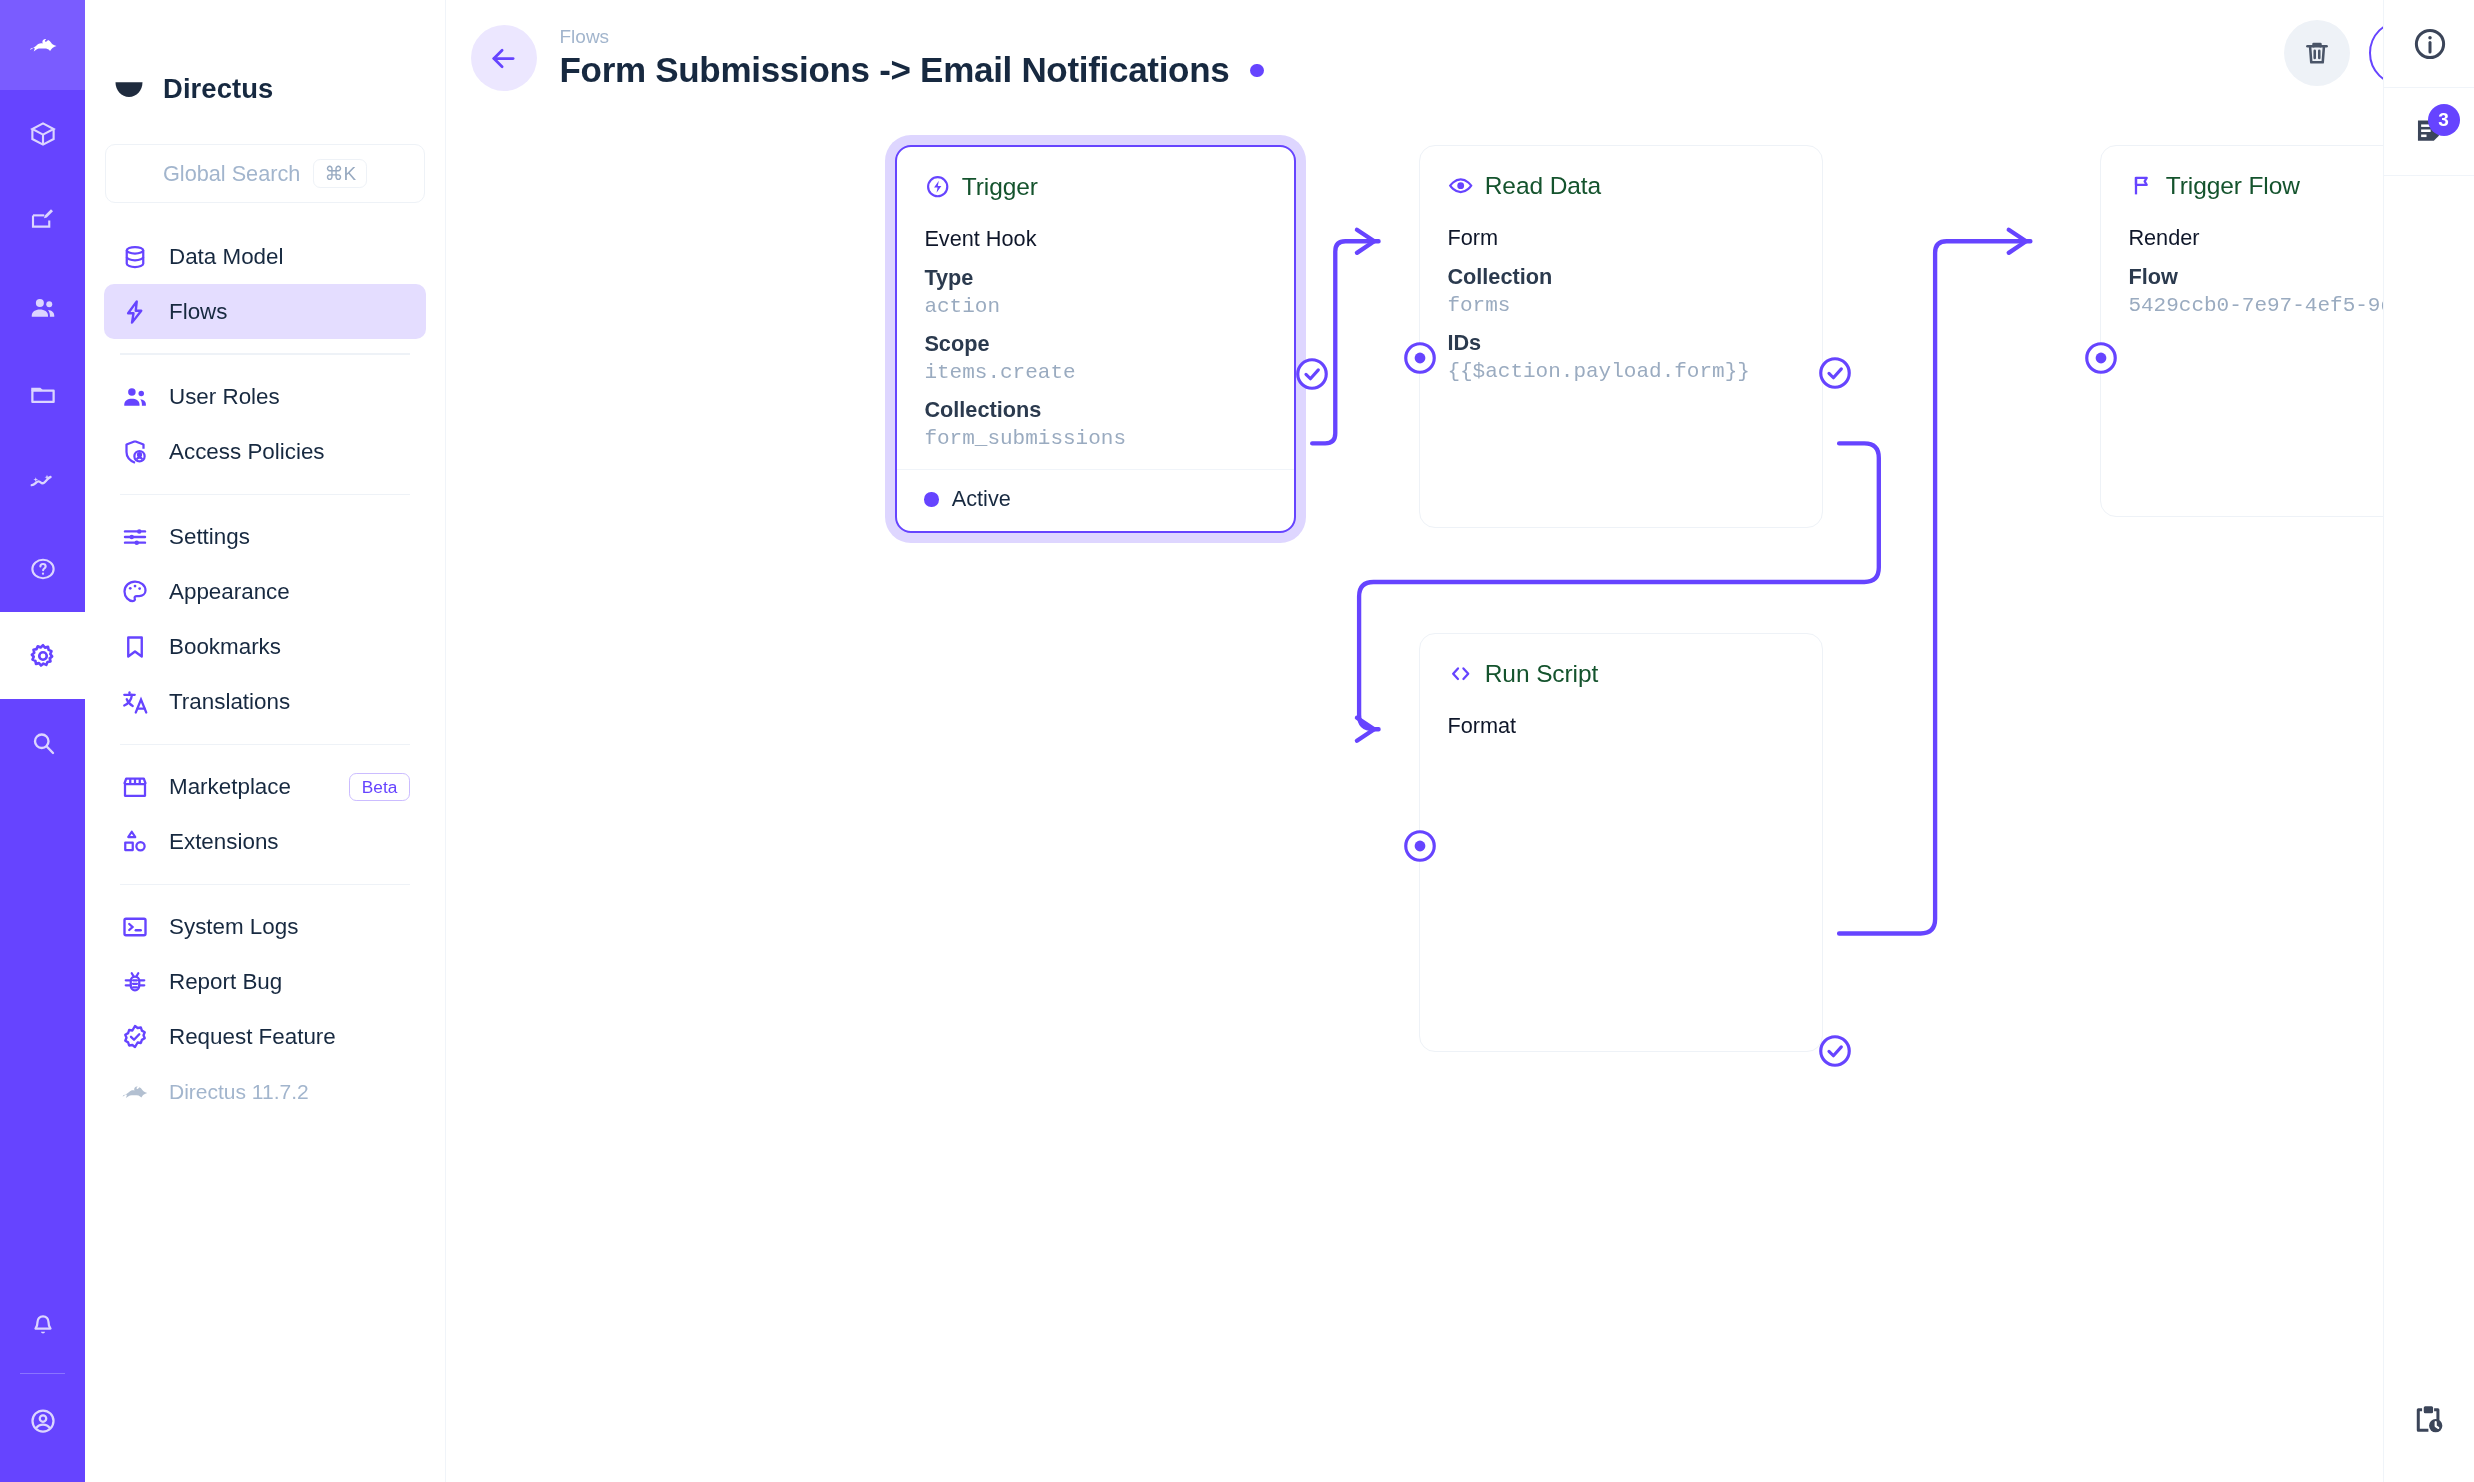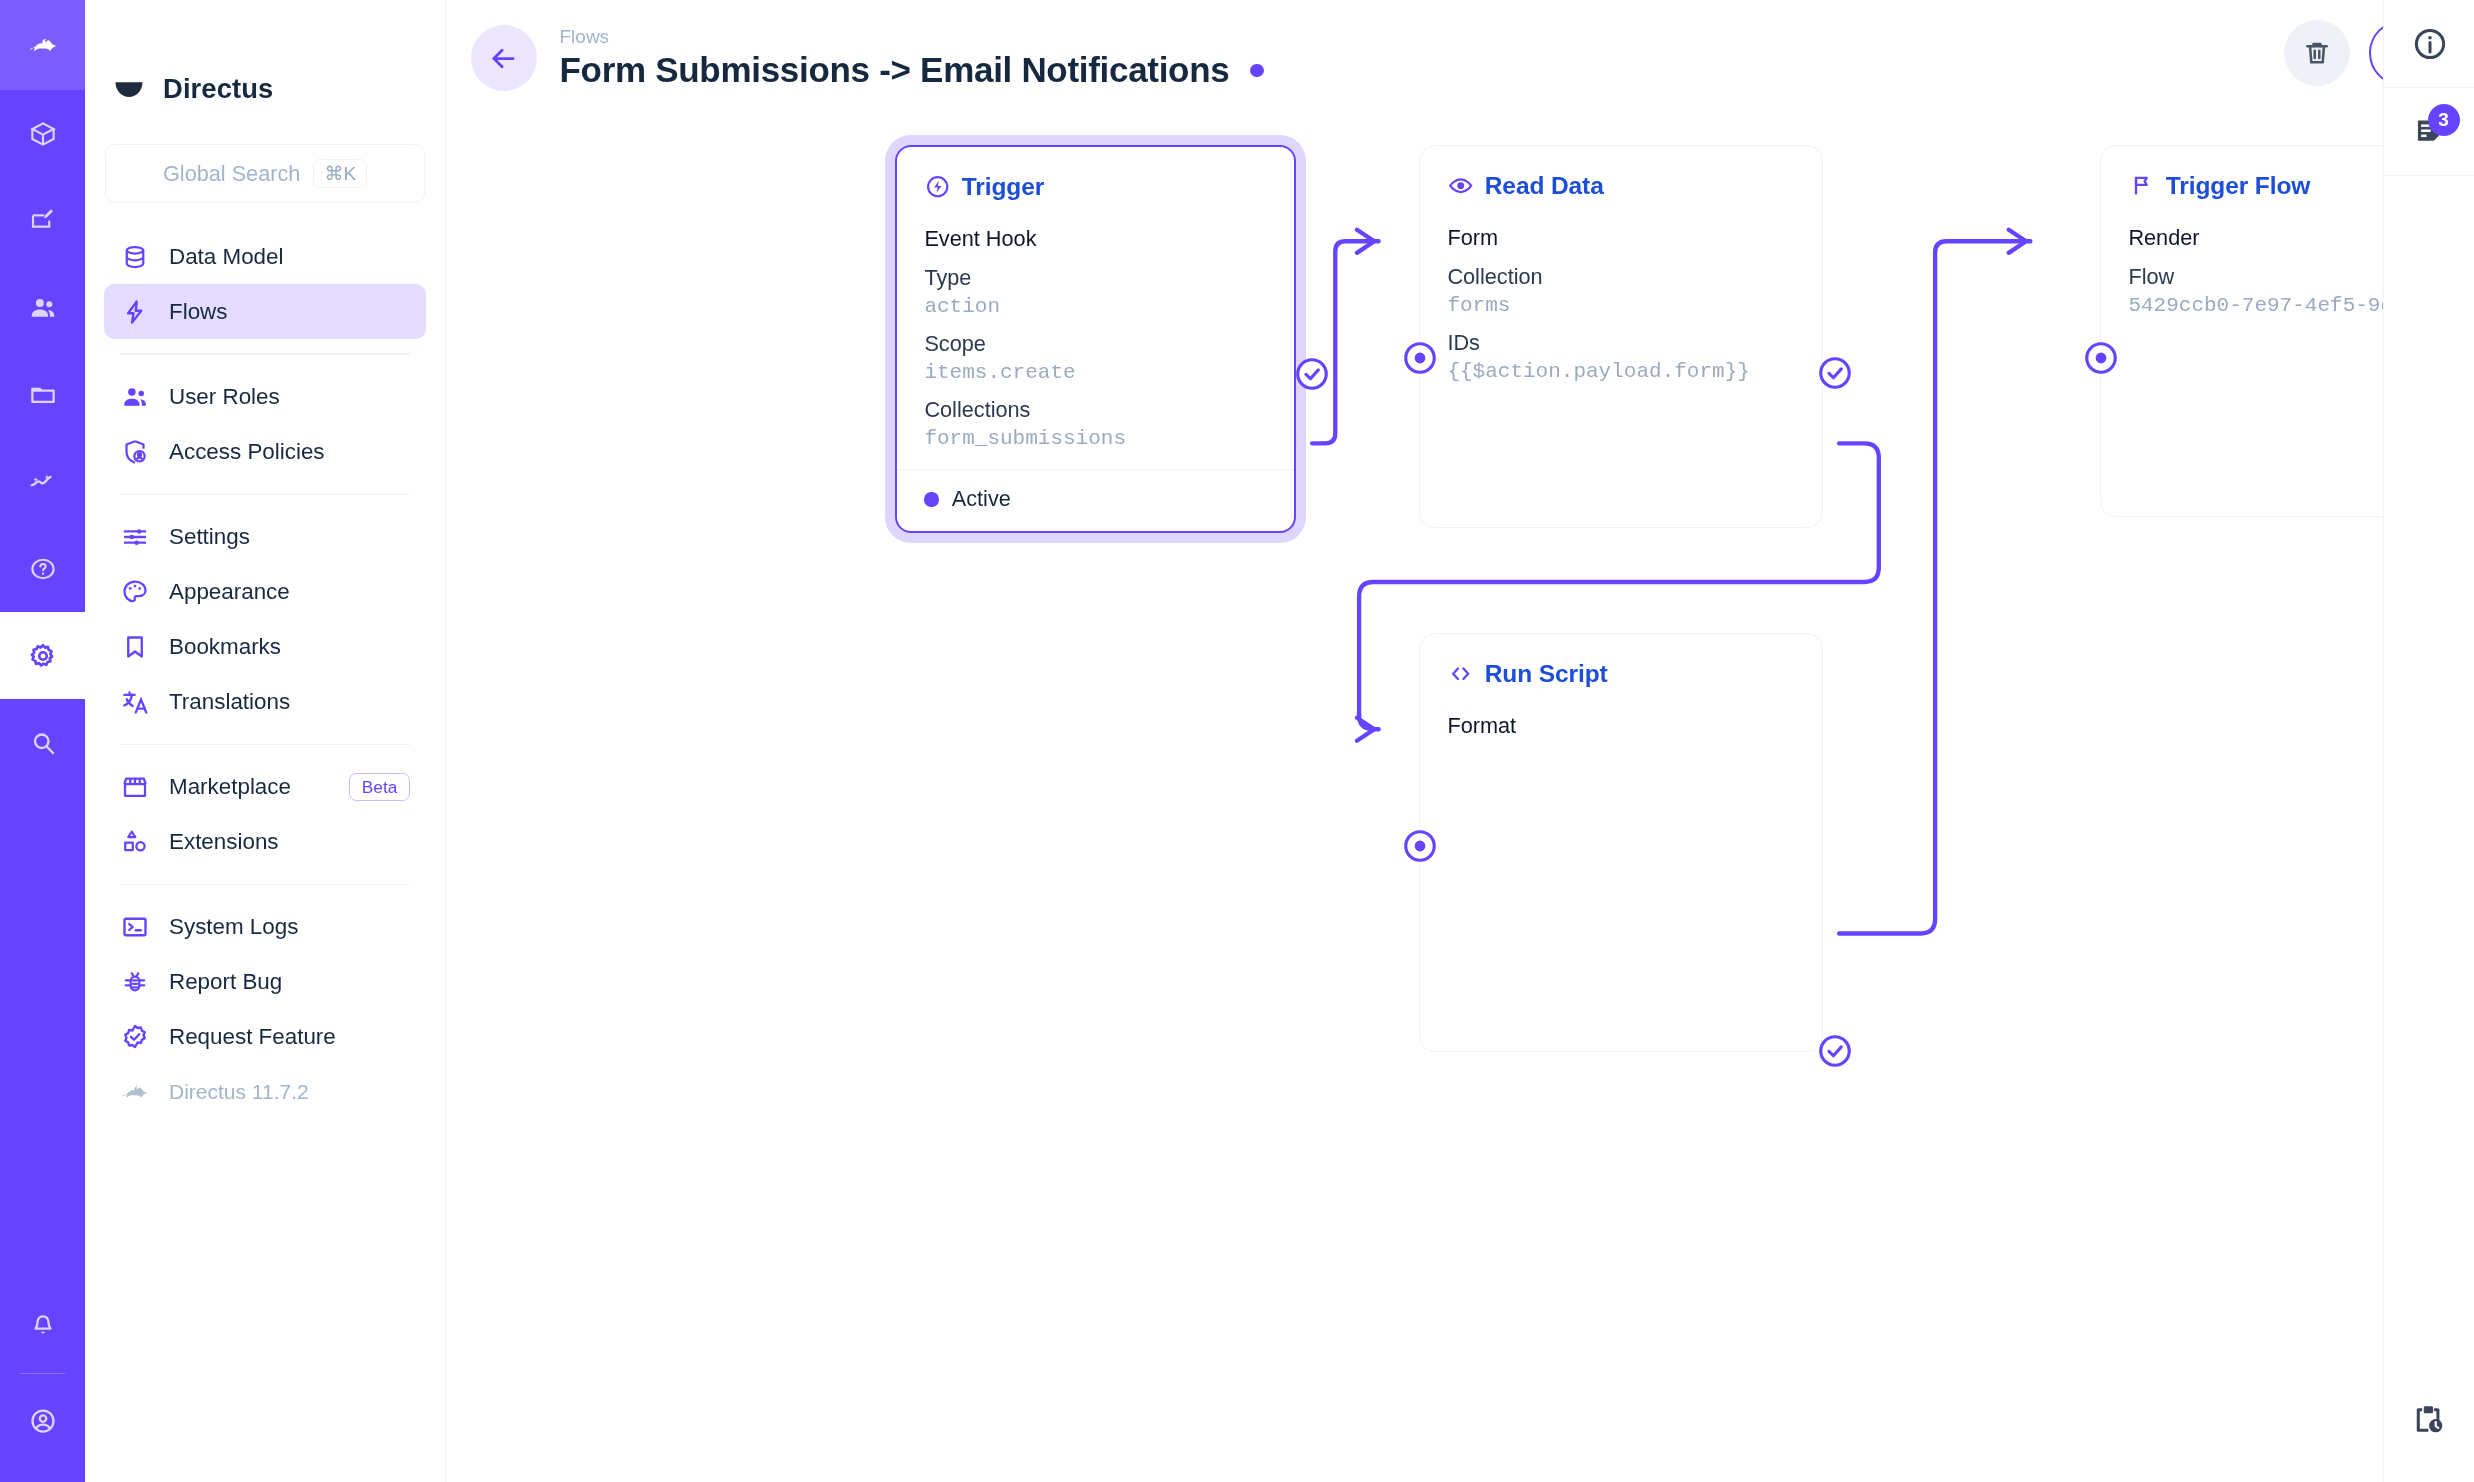--- a/index.html
+++ b/index.html
@@ -111,24 +111,24 @@
   .node {
     position: absolute; background: #ffffff;
     border: 1.4px solid #eef2f7; border-radius: 16px;
     width: 404px;
   }
   .node.sel {
     border: 2.9px solid #6644ff;
     box-shadow: 0 0 0 10px #ded6ff;
   }
   .node-head { display: flex; align-items: center; gap: 10px; padding: 26px 27.4px 0 27.4px; }
-  .node-head .ntitle { font-size: 24.5px; font-weight: 700; color: #1d4ed8; letter-spacing: -0.1px; }
+  .node-head .ntitle { font-size: 24.5px; font-weight: 400; color: #14532d; letter-spacing: -0.1px; }
   .node-body { padding: 13px 27.4px 0 27.4px; }
   .row-label { font-size: 21.7px; color: #0f172a; margin-top: 11.6px; }
-  .row-key { font-size: 21.7px; font-weight: 400; color: #2b3a4e; margin-top: 13px; }
+  .row-key { font-size: 21.7px; font-weight: 700; color: #2b3a4e; margin-top: 13px; }
   .row-val {
     font-family: "Liberation Mono", monospace;
     font-size: 21px; color: #9aabc0; margin-top: 4.3px;
     white-space: nowrap; overflow: hidden;
   }
   .node-footer {
     margin-top: 19px; border-top: 1.4px solid #f0f4f9;
     padding: 16px 27.4px 19px 27.4px; display: flex; align-items: center; gap: 13px;
   }
   .active-dot { width: 14.4px; height: 14.4px; border-radius: 50%; background: #6644ff; }

